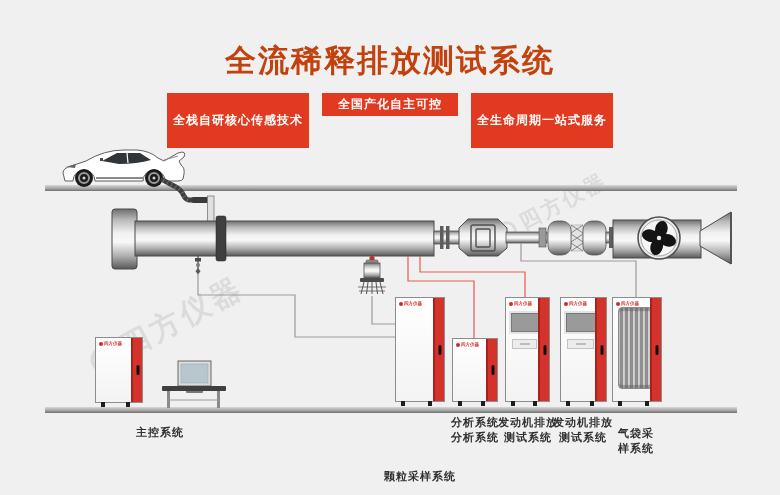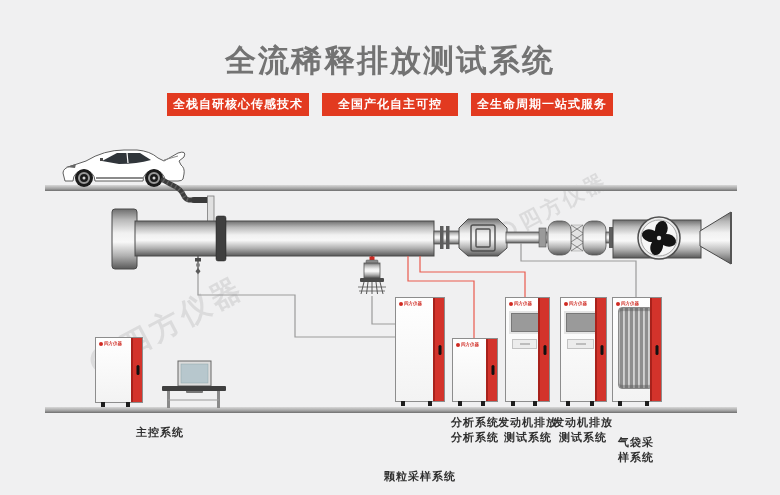--- a/index.html
+++ b/index.html
@@ -1,24 +1,24 @@
 <!DOCTYPE html>
 <html><head>
 <meta charset="utf-8">
 <style>
   html,body{margin:0;padding:0;background:#e6e6e6;}
   #app{position:relative;width:780px;height:495px;background:#f0f0f1;overflow:hidden;
        font-family:"Liberation Sans",sans-serif;}
   
   .title{position:absolute;top:40px;left:0;width:780px;text-align:center;
-         font-size:31px;font-weight:800;color:#737373;letter-spacing:2px;}
+         font-size:31px;font-weight:800;color:#c2410c;letter-spacing:2px;}
   .badges{position:absolute;top:93px;left:0;width:780px;display:flex;
           justify-content:center;gap:13px;}
   .badge{background:#e23a20;color:#ffffff;font-size:12px;font-weight:700;
-         height:23px;line-height:23px;padding:0 6px;letter-spacing:1px;white-space:nowrap;}
+         height:23px;line-height:23px;padding:16px 6px;letter-spacing:1px;white-space:nowrap;}
   .badge.wide{padding:0 16px;}
   
   .wm{position:absolute;z-index:0;color:rgba(110,110,110,0.16);font-weight:800;
       transform:rotate(-28deg);transform-origin:left center;white-space:nowrap;
       display:flex;align-items:center;gap:6px;pointer-events:none;}
   .wm .ring{display:inline-block;border:4px solid rgba(110,110,110,0.16);border-radius:50%;}
   .wm1{left:92px;top:345px;font-size:30px;letter-spacing:4px;}
   .wm1 .ring{width:20px;height:20px;}
   .wm2{left:498px;top:222px;font-size:21px;letter-spacing:3px;}
   .wm2 .ring{width:14px;height:14px;border-width:3px;}
@@ -289,18 +289,18 @@
     <span>分析系统</span>
   </div>
   <div class="lbl" style="left:488px;top:415px;width:80px;">
     <span>发动机排放</span><br>
     <span>测试系统</span>
   </div>
   <div class="lbl" style="left:543px;top:415px;width:80px;">
     <span>发动机排放</span><br>
     <span>测试系统</span>
   </div>
-  <div class="lbl" style="left:598px;top:435px;width:76px;">
+  <div class="lbl" style="left:598px;top:426px;width:76px;">
     <span>气袋采</span><br>
     <span>样系统</span>
   </div>
 
 </div>
 
 </body></html>

